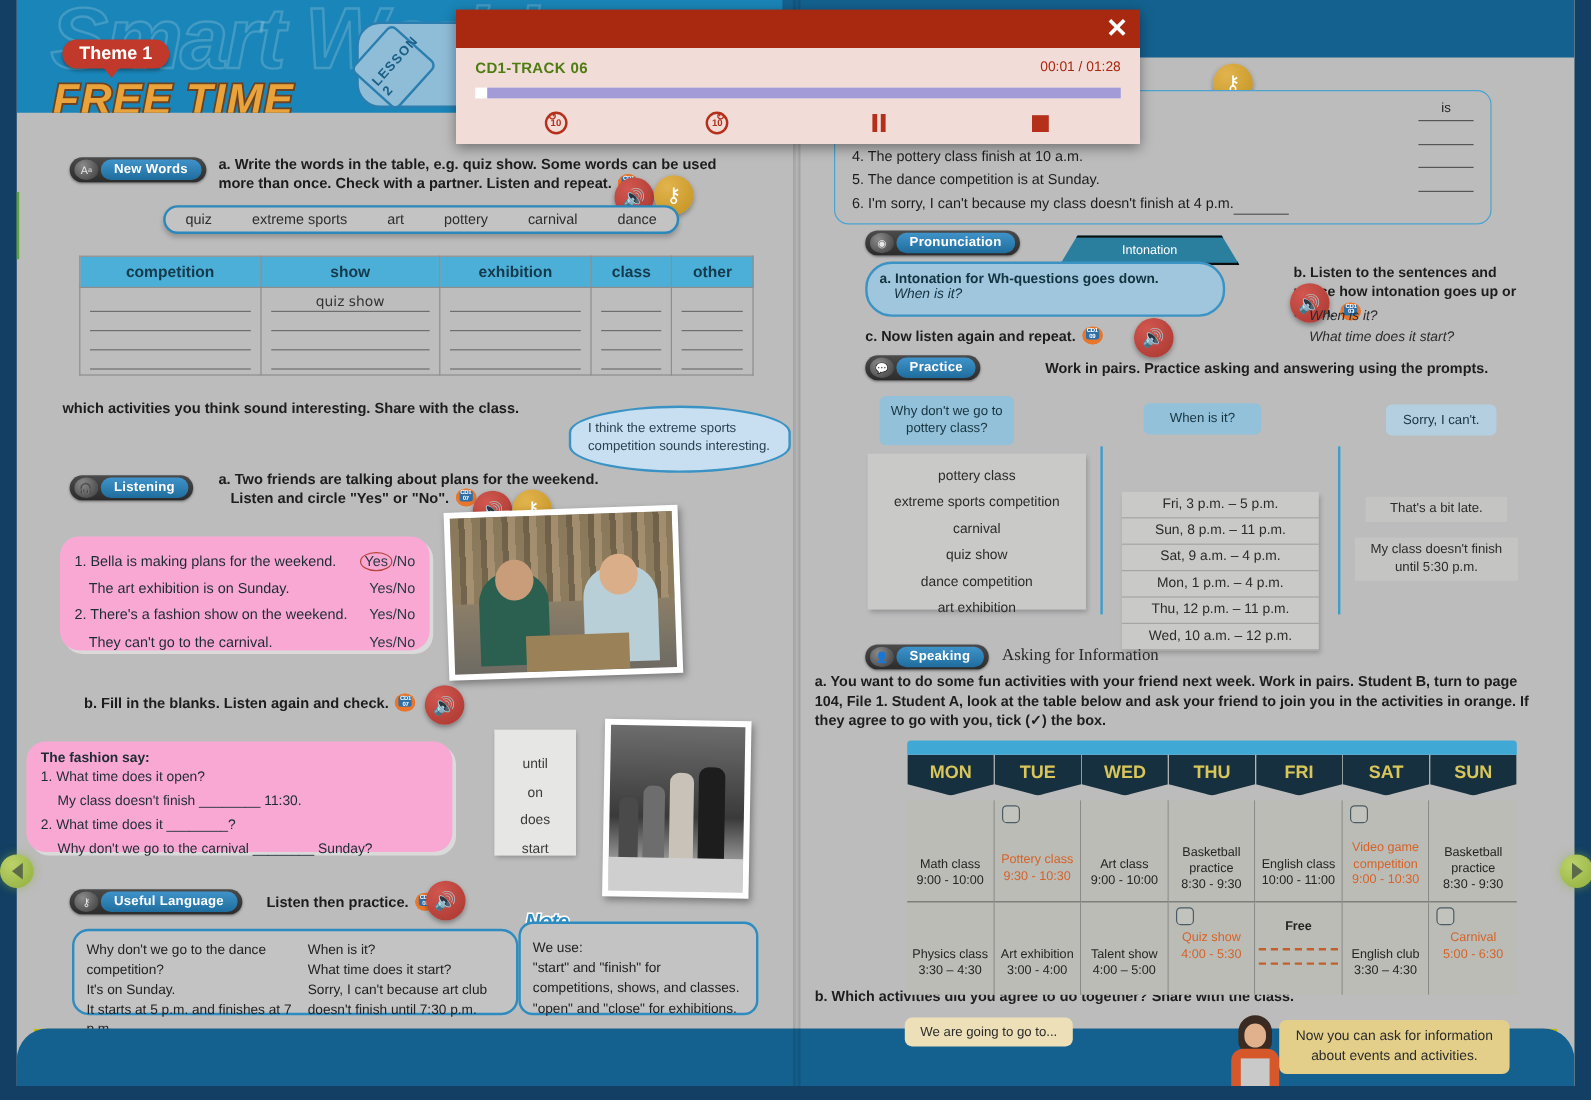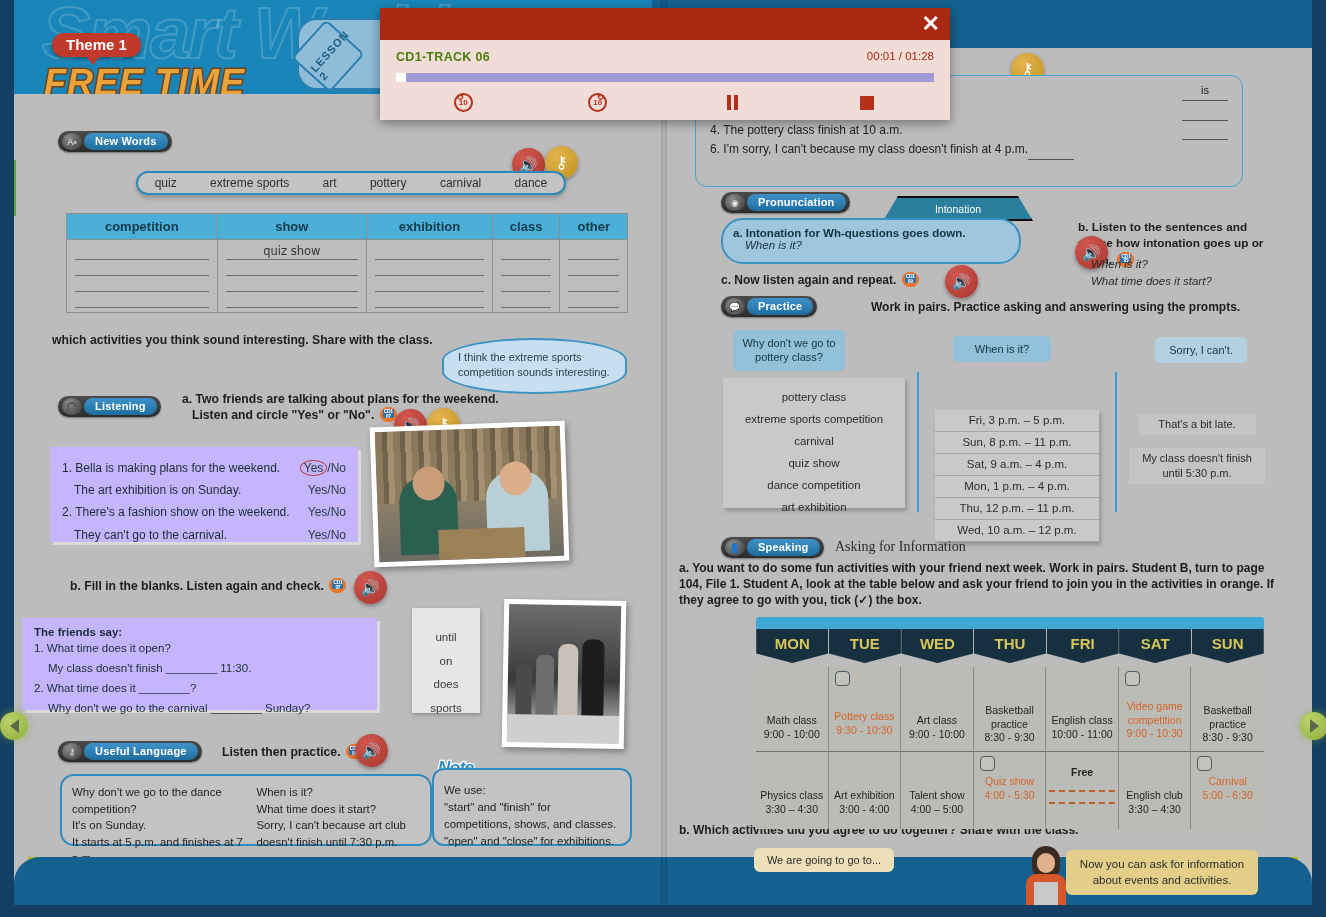--- a/index.html
+++ b/index.html
@@ -102,21 +102,21 @@
      background:#bdbdbd; padding:4px 8px; }
   .blank-lines div { border-bottom:1px solid #6e6e6e; height:16px; }
   .hand { font-family:"DejaVu Sans", sans-serif; font-size:11.5px; color:#333;
           text-align:center; }
 
   .speech { position:absolute; background:#c7dff0; border:2px solid #3b93c4;
      border-radius:50%/40%; font-size:11px; color:#2b4250; padding:10px 14px;
      line-height:1.35; }
   .speech:after { content:""; position:absolute; }
 
-  .quiz-panel { background:#c4b5fd; border-radius:0; box-shadow:3px 3px 0 rgba(255,255,255,.45);
+  .quiz-panel { background:#f9a8d4; border-radius:16px; box-shadow:3px 3px 0 rgba(255,255,255,.45);
      font-size:12px; color:#1d2b33; }
   .yn { color:#2b3a42;text-align:right; }
 
   .photo { position:absolute; background:#fff; padding:5px 5px 5px;
            box-shadow:2px 3px 6px rgba(0,0,0,.35); }
   .photo .im { width:100%; height:100%; }
 
   .notepad { position:absolute; background:#e6e6e4; box-shadow:1px 2px 4px rgba(0,0,0,.25);
      font-size:11.5px; color:#3a3a3a; text-align:center; line-height:2.05; }
 
@@ -234,20 +234,24 @@
         </div>
       </div>
       <div id="lesson-tab">
         <span>LESSON 2</span>
       </div>
 
       <div style="position:absolute;left:44px;top:131px;" class="sec-badge">
         <span class="ic">A<sub style="font-size:6px">a</sub></span>
         <span class="lb">New Words</span>
       </div>
+      <div class="instr" style="position:absolute;left:168px;top:129px;width:420px;">
+        <span>a. Write the words in the table, e.g. quiz show. Some words can be used more than once. Check with a partner. Listen and repeat.</span>
+        <span class="cd-ic"><i>CD1 06</i></span>
+      </div>
       <div class="spk-btn" style="left:498px;top:148px;">🔊</div>
       <div class="key-btn" style="left:531px;top:146px;">⚷</div>
 
       <div class="wordbank" style="position:absolute;left:122px;top:171px;width:430px;height:24px;">
         <span>quiz</span>
         <span>extreme sports</span>
         <span>art</span>
         <span>pottery</span>
         <span>carnival</span>
         <span>dance</span>
@@ -305,21 +309,21 @@
                   </div>
                 </td>
           </tr>
         </tbody>
           </table>
       </div>
 
       <div class="instr" style="position:absolute;left:28px;top:332px;width:420px;">
         <div style="padding-left:10px">which activities you think sound interesting. Share with the class.</div>
       </div>
-      <div class="speech" style="left:428px;top:338px;width:185px;height:56px;">I think the extreme sports competition sounds interesting.</div>
+      <div class="speech" style="left:460px;top:338px;width:185px;height:56px;">I think the extreme sports competition sounds interesting.</div>
 
       <div style="position:absolute;left:44px;top:396px;" class="sec-badge">
         <span class="ic">🎧</span>
         <span class="lb">Listening</span>
       </div>
       <div class="instr" style="position:absolute;left:168px;top:391px;width:330px;">
         <div>a. Two friends are talking about plans for the weekend.</div>
         <div style="padding-left:10px">
           <span>Listen and circle "Yes" or "No".</span>
           <span class="cd-ic"><i>CD1 07</i></span>
@@ -358,34 +362,34 @@
         </div>
       </div>
 
       <div class="instr" style="position:absolute;left:56px;top:578px;">
         <span>b. Fill in the blanks. Listen again and check.</span>
         <span class="cd-ic"><i>CD1 07</i></span>
       </div>
       <div class="spk-btn" style="left:340px;top:571px;">🔊</div>
 
       <div class="quiz-panel" style="position:absolute;left:8px;top:618px;width:355px;height:92px;padding:8px 12px;">
-        <div style="font-weight:bold;font-size:11.5px;">The friends say:</div>
+        <div style="font-weight:bold;font-size:11.5px;">The fashion say:</div>
         <div style="line-height:1.75;font-size:11.5px;">
           <div>1. What time does it open?</div>
           <div style="padding-left:14px">My class doesn't finish ________ 11:30.</div>
           <div>2. What time does it ________?</div>
           <div style="padding-left:14px">Why don't we go to the carnival ________ Sunday?</div>
         </div>
       </div>
 
       <div class="notepad" style="left:398px;top:608px;width:68px;height:105px;padding-top:18px;">
         <div>until</div>
         <div>on</div>
         <div>does</div>
-        <div>sports</div>
+        <div>start</div>
       </div>
 
       <div class="photo" style="left:489px;top:600px;width:122px;height:148px;transform:rotate(1deg);">
         <div class="im" style="background:linear-gradient(180deg,#6d6d6d,#3a3a3a 55%,#d9d9d9 100%);position:relative;overflow:hidden;">
           <div style="position:absolute;left:8px;bottom:8px;width:16px;height:70px;background:#4a4a4a;border-radius:6px 6px 0 0"></div>
           <div style="position:absolute;left:28px;bottom:6px;width:18px;height:82px;background:#6d6d6d;border-radius:7px 7px 0 0"></div>
           <div style="position:absolute;left:50px;bottom:4px;width:20px;height:95px;background:#c9c2b8;border-radius:8px 8px 0 0"></div>
           <div style="position:absolute;left:74px;bottom:4px;width:22px;height:100px;background:#1d1d1d;border-radius:8px 8px 0 0"></div>
           <div style="position:absolute;left:0;bottom:0;width:100%;height:28px;background:#cfcfcf"></div>
         </div>
@@ -437,20 +441,24 @@
         <div style="display:flex;justify-content:space-between;">
           <span>9 a.m.</span>
           <span class="gram-blank">is</span>
         </div>
         <div style="display:flex;justify-content:space-between;">
           <span><span>3.</span> <span>What time is the quiz show start?</span></span>
           <span class="gram-blank"></span>
         </div>
         <div style="display:flex;justify-content:space-between;">
           <span><span>4.</span> <span>The pottery class finish at 10 a.m.</span></span>
+          <span class="gram-blank"></span>
+        </div>
+        <div style="display:flex;justify-content:space-between;">
+          <span><span>5.</span> <span>The dance competition is at Sunday.</span></span>
           <span class="gram-blank"></span>
         </div>
         <div style="display:flex;justify-content:flex-start;">
           <span><span>6.</span> <span>I'm sorry, I can't because my class doesn't finish at 4 p.m.</span></span>
           <span class="gram-blank"></span>
         </div>
       </div>
 
       <div style="position:absolute;left:58px;top:192px;" class="sec-badge">
         <span class="ic">◉</span>

